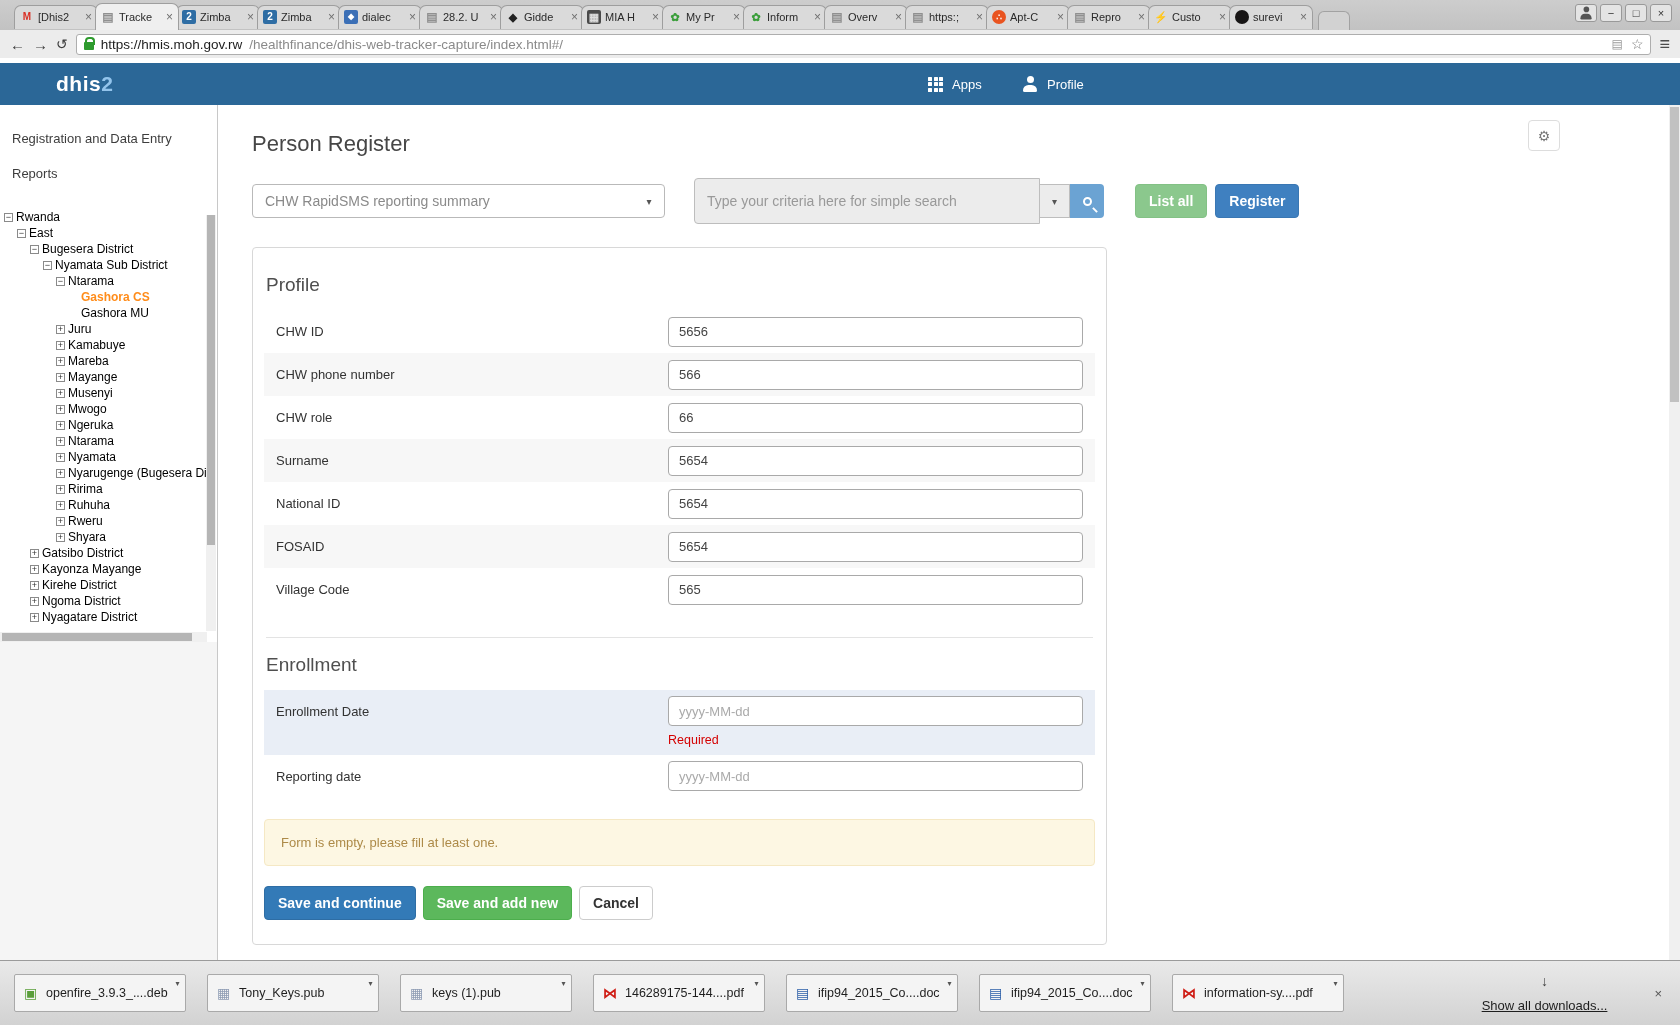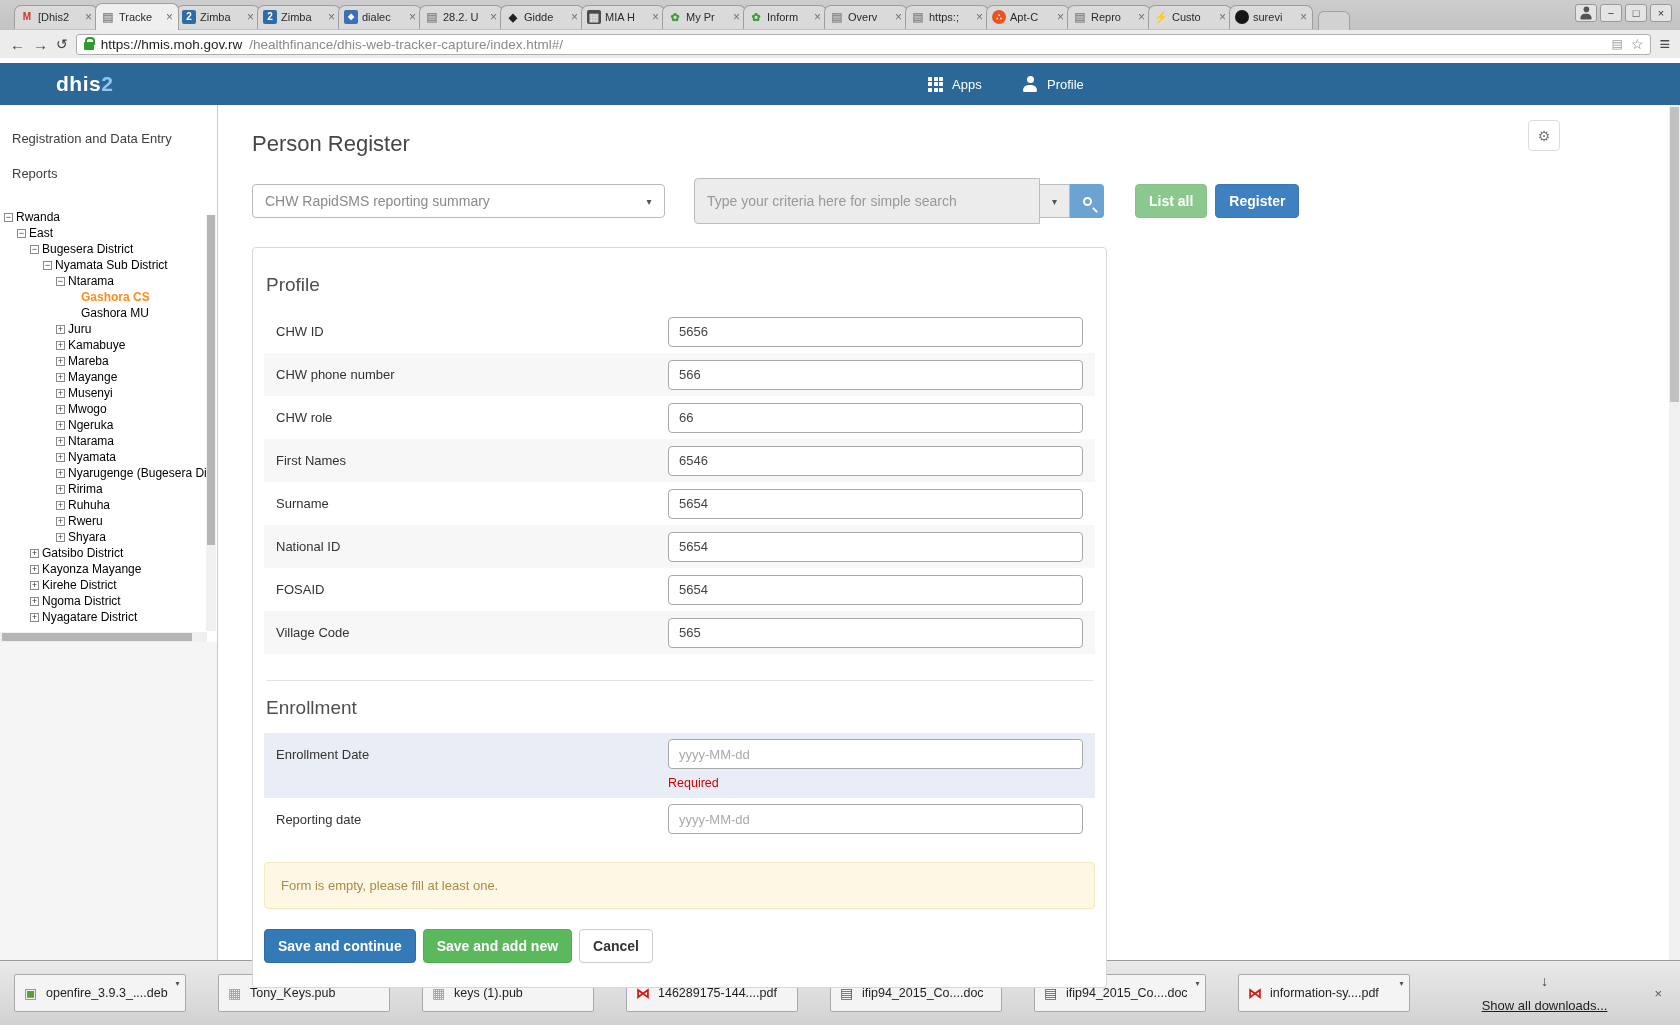--- a/index.html
+++ b/index.html
@@ -130,21 +130,21 @@
   .btn-primary { background:#337ab7; border-color:#2e6da4; color:#fff; }
   .btn-success { background:#5cb85c; border-color:#4cae4c; color:#fff; }
   .btn-default { background:#fff; border-color:#ccc; color:#333; }
 
   .page-vscroll { position:absolute; top:0; right:0; width:11px; height:100%; background:#f0f0f0; }
   .page-vscroll .thumb { position:absolute; top:2px; left:1px; width:9px; height:295px; background:#c1c1c1; }
 
   
   .dlbar { height:65px; background:linear-gradient(#e9e9e9,#d2d2d2); border-top:1px solid #9b9b9b; display:flex;
            align-items:center; padding:0 14px; gap:21px; }
-  .dl-items { display:flex; gap:32px; align-items:center; }
+  .dl-items { display:flex; gap:21px; align-items:center; }
   .dl-item { height:38px; width:172px; background:#f4f4f4; border:1px solid #a9a9a9; border-radius:2px; display:flex;
              align-items:center; padding-left:9px; }
   .dl-icon { width:16px; flex:none; font-size:14px; line-height:1; }
   .dl-icon[data-icon="deb-package-icon"]::before { content:"▣"; color:#5a9e3a; }
   .dl-icon[data-icon="pub-file-icon"]::before { content:"▦"; color:#8d9bb3; }
   .dl-icon[data-icon="pdf-icon"]::before { content:"⋈"; color:#cf1d15; font-weight:bold; }
   .dl-icon[data-icon="doc-icon"]::before { content:"▤"; color:#2b5ea7; }
   .dl-name { flex:1; min-width:0; font-size:12.5px; color:#1e1e1e; padding:0 6px; white-space:nowrap; overflow:hidden; }
   .dl-caret { width:15px; align-self:stretch; display:flex; align-items:flex-start; justify-content:center; padding-top:4px;
               font-size:8px; color:#555; }
@@ -513,24 +513,20 @@
             <div class="form-row">
               <label class="f-label">CHW phone number</label>
               <input class="f-input" value="566" style="">
             </div>
 
             <div class="form-row">
               <label class="f-label">CHW role</label>
               <input class="f-input" value="66" style="">
             </div>
 
-            <div class="form-row">
-              <label class="f-label">First Names</label>
-              <input class="f-input" value="6546" style="">
-            </div>
 
             <div class="form-row">
               <label class="f-label">Surname</label>
               <input class="f-input" value="5654" style="">
             </div>
 
             <div class="form-row">
               <label class="f-label">National ID</label>
               <input class="f-input" value="5654" style="">
             </div>

